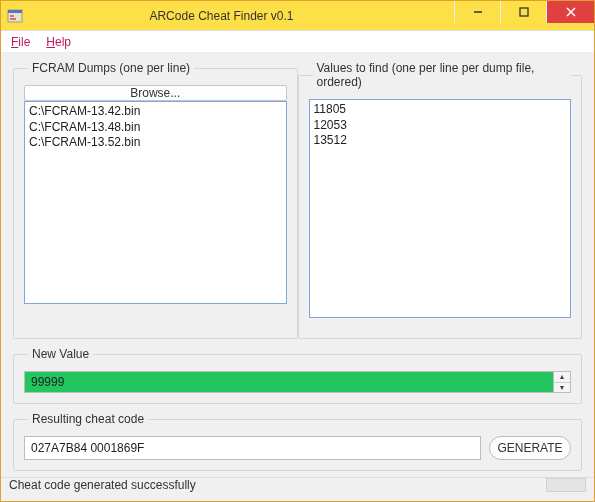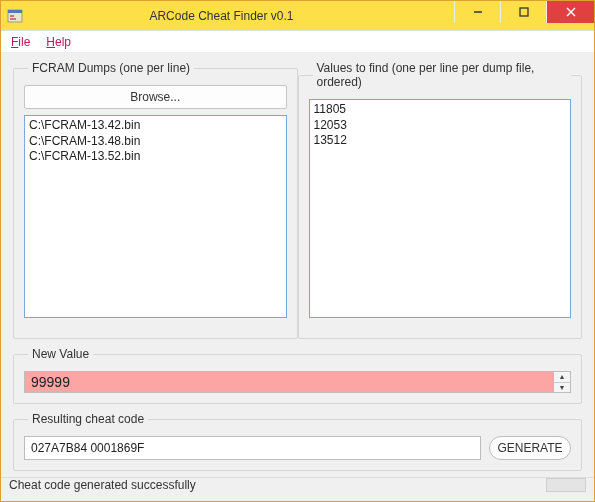--- a/index.html
+++ b/index.html
@@ -84,28 +84,27 @@
   }
   .top-row {
     display: flex;
   }
   .top-row fieldset {
     flex: 1;
     height: 278px;
   }
   .browse-btn {
     width: 100%;
-    height: 24px;
+    height: 16px;
     background: #fdfdfd;
     border: 1px solid #c6c6c6;
     border-radius: 2px;
     font-size: 12px;
     color: #333;
     cursor: pointer;
-    margin-bottom: 6px;
   }
   .textarea-box {
     width: 100%;
     border: 1px solid #7da6d9;
     background: #fff;
     padding: 2px 4px;
     font-family: "Segoe UI", Tahoma, sans-serif;
     font-size: 12px;
     color: #222;
     line-height: 1.3;
@@ -117,23 +116,23 @@
   .values-area { height: calc(100% - 10px); }
   .numeric-row {
     display: flex;
     width: 100%;
   }
   .numeric-input {
     flex: 1;
     height: 22px;
     border: 1px solid #bdbdbd;
     border-right: none;
-    background: #fca5a5;
+    background: #22c55e;
     padding: 0 6px;
-    font-size: 14px;
+    font-size: 12px;
     color: #222;
   }
   .spinner {
     width: 18px;
     display: flex;
     flex-direction: column;
     border: 1px solid #bdbdbd;
   }
   .spinner-btn {
     flex: 1;

